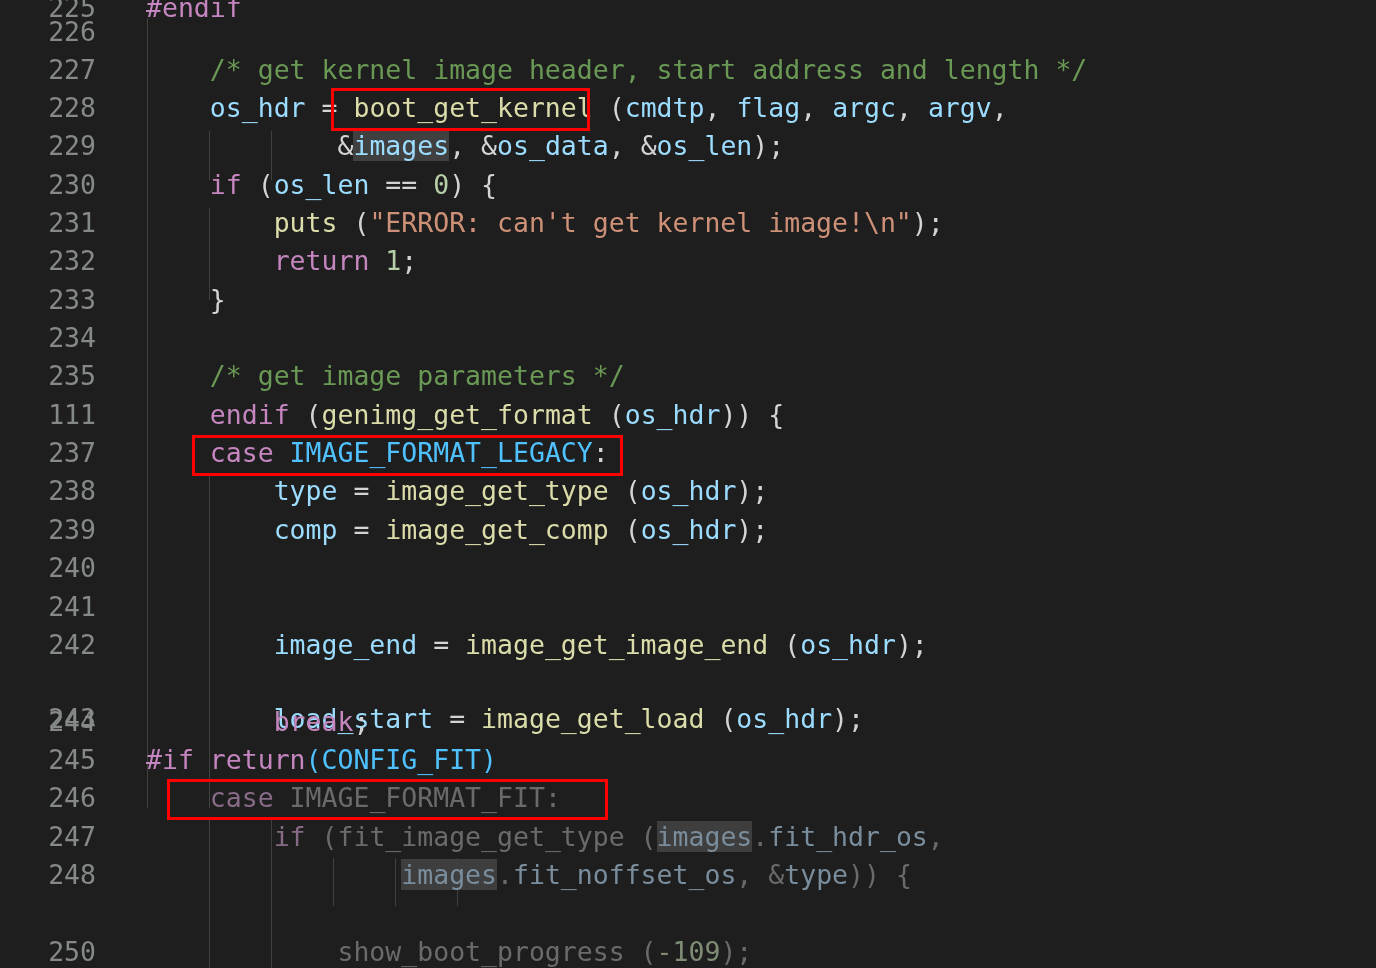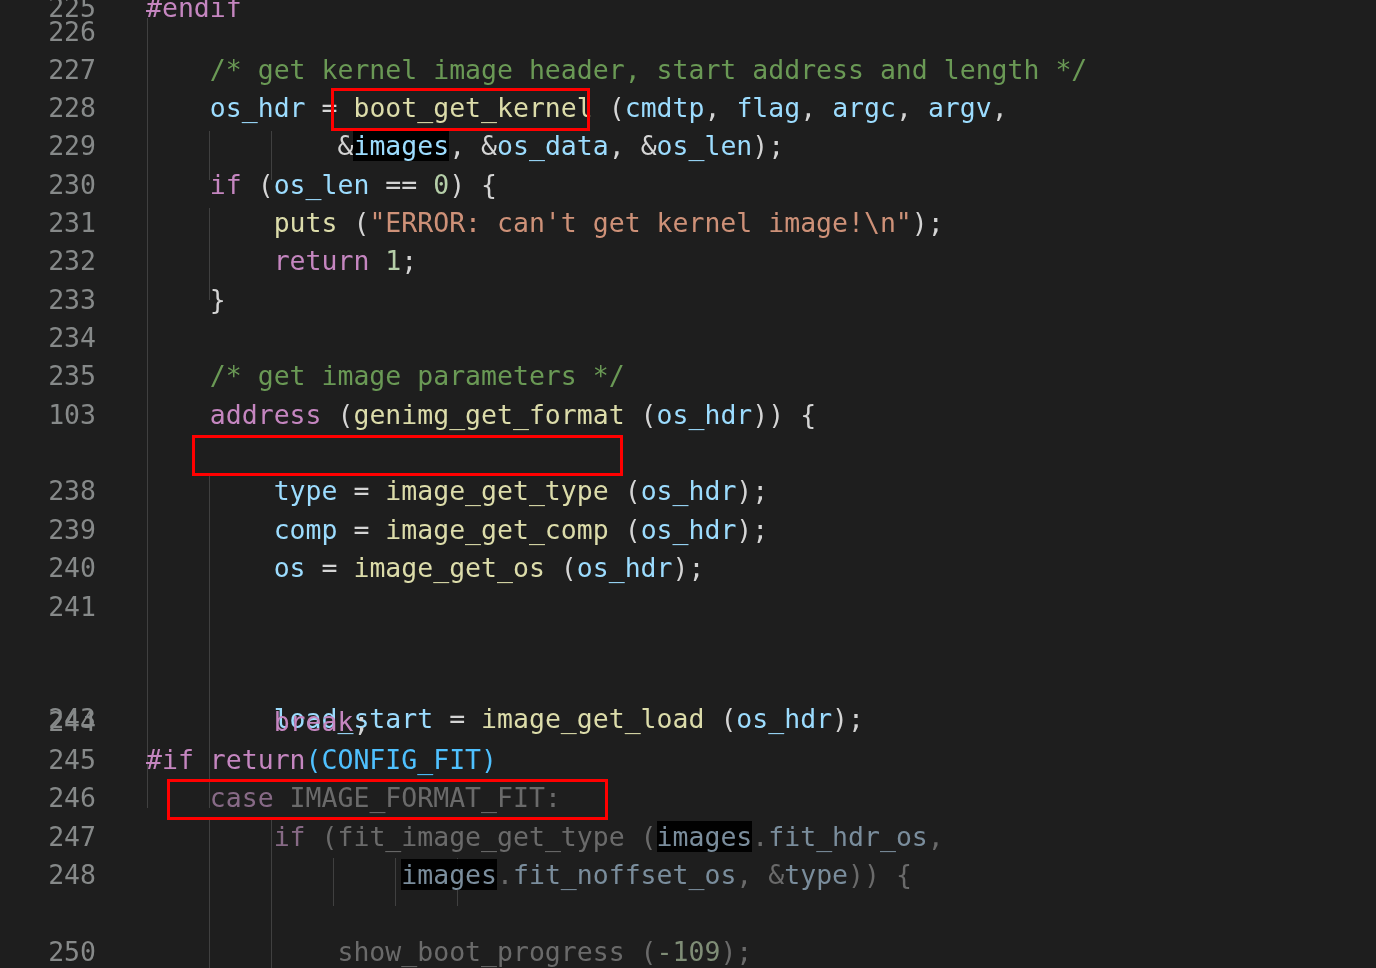--- a/index.html
+++ b/index.html
@@ -79,21 +79,21 @@
   .dim .t-plain,
   .dim .t-punc,
   .dim .t-const { color: #888888; opacity: 0.72; }
 
   .dim .t-str { color: #9a7d70; opacity: 0.85; }
   .dim .t-num { color: #8a9a80; opacity: 0.9; }
   .dim .t-var { color: #7f93a3; opacity: 0.95; }
   .dim .t-kw  { color: #8d6f8c; opacity: 0.95; }
 
   
-  .hl { background: #000000; }
+  .hl { background: #404040; }
 
   
   .guide {
     position: absolute;
     width: 1px;
     background: #404040;
   }
 
   
   .redbox {
@@ -169,45 +169,52 @@
     <span class="gutter">234</span>
     <span class="code"></span>
   </div>
 
   <div class="line" style="top:357px;">
     <span class="gutter">235</span>
     <span class="code"><span class="t-cmt">    /* get image parameters */</span></span>
   </div>
 
   <div class="line" style="top:396px;">
-    <span class="gutter">103</span>
-    <span class="code"><span class="t-kw">    address</span><span class="t-punc"> (</span><span class="t-fn">genimg_get_format</span><span class="t-punc"> (</span><span class="t-var">os_hdr</span><span class="t-punc">)) {</span></span>
-  </div>
-
+    <span class="gutter">111</span>
+    <span class="code"><span class="t-kw">    endif</span><span class="t-punc"> (</span><span class="t-fn">genimg_get_format</span><span class="t-punc"> (</span><span class="t-var">os_hdr</span><span class="t-punc">)) {</span></span>
+  </div>
+
+  <div class="line" style="top:434px;">
+    <span class="gutter">237</span>
+    <span class="code"><span class="t-kw">    case</span><span class="t-punc"> </span><span class="t-const">IMAGE_FORMAT_LEGACY</span><span class="t-punc">:</span></span>
+  </div>
 
   <div class="line" style="top:472px;">
     <span class="gutter">238</span>
     <span class="code"><span class="t-var">        type</span><span class="t-punc"> = </span><span class="t-fn">image_get_type</span><span class="t-punc"> (</span><span class="t-var">os_hdr</span><span class="t-punc">);</span></span>
   </div>
 
   <div class="line" style="top:511px;">
     <span class="gutter">239</span>
     <span class="code"><span class="t-var">        comp</span><span class="t-punc"> = </span><span class="t-fn">image_get_comp</span><span class="t-punc"> (</span><span class="t-var">os_hdr</span><span class="t-punc">);</span></span>
   </div>
 
   <div class="line" style="top:549px;padding-left:31px;">
     <span class="gutter">240</span>
-    <span class="code"><span class="t-var">        os</span><span class="t-punc"> = </span><span class="t-fn">image_get_os</span><span class="t-punc"> (</span><span class="t-var">os_hdr</span><span class="t-punc">);</span></span>
   </div>
 
   <div class="line" style="top:588px;">
     <span class="gutter">241</span>
     <span class="code"></span>
   </div>
 
+  <div class="line" style="top:626px;">
+    <span class="gutter">242</span>
+    <span class="code"><span class="t-var">        image_end</span><span class="t-punc"> = </span><span class="t-fn">image_get_image_end</span><span class="t-punc"> (</span><span class="t-var">os_hdr</span><span class="t-punc">);</span></span>
+  </div>
 
   <div class="line" style="top:700px;">
     <span class="gutter">243</span>
     <span class="code"><span class="t-var">        load_start</span><span class="t-punc"> = </span><span class="t-fn">image_get_load</span><span class="t-punc"> (</span><span class="t-var">os_hdr</span><span class="t-punc">);</span></span>
   </div>
 
   <div class="line" style="top:703px;">
     <span class="gutter">244</span>
     <span class="code"><span class="t-kw">        break</span><span class="t-punc">;</span></span>
   </div>

